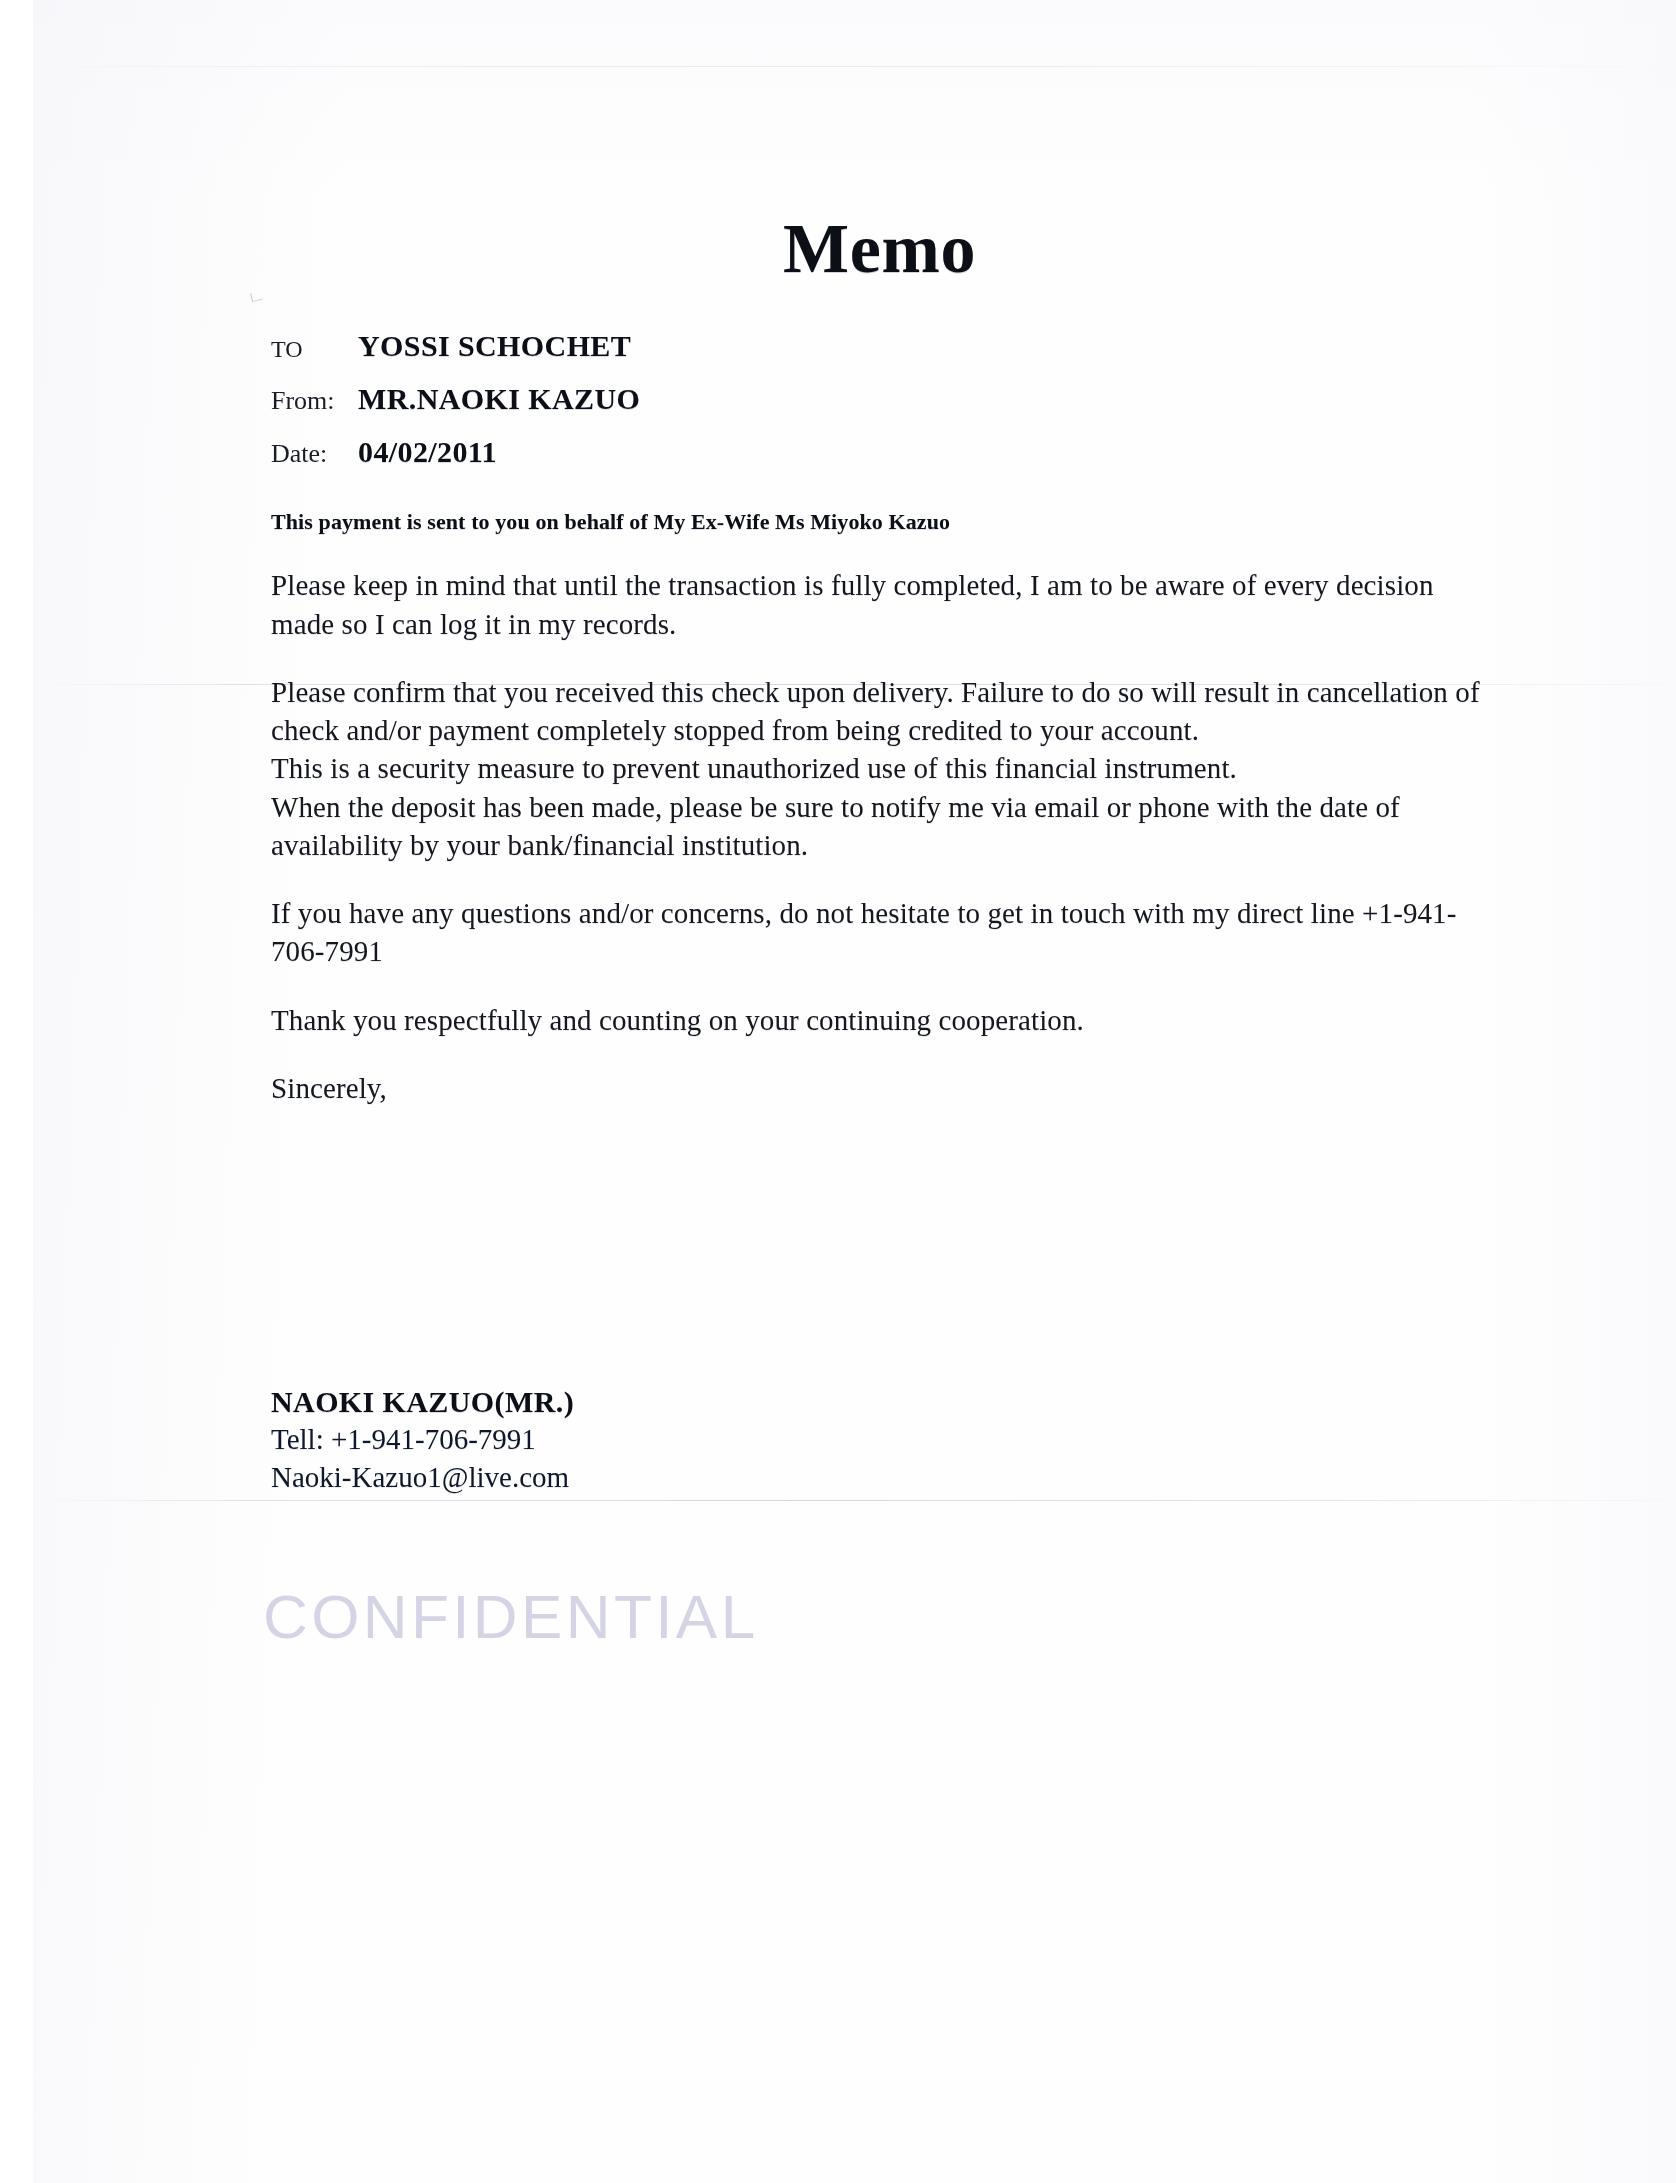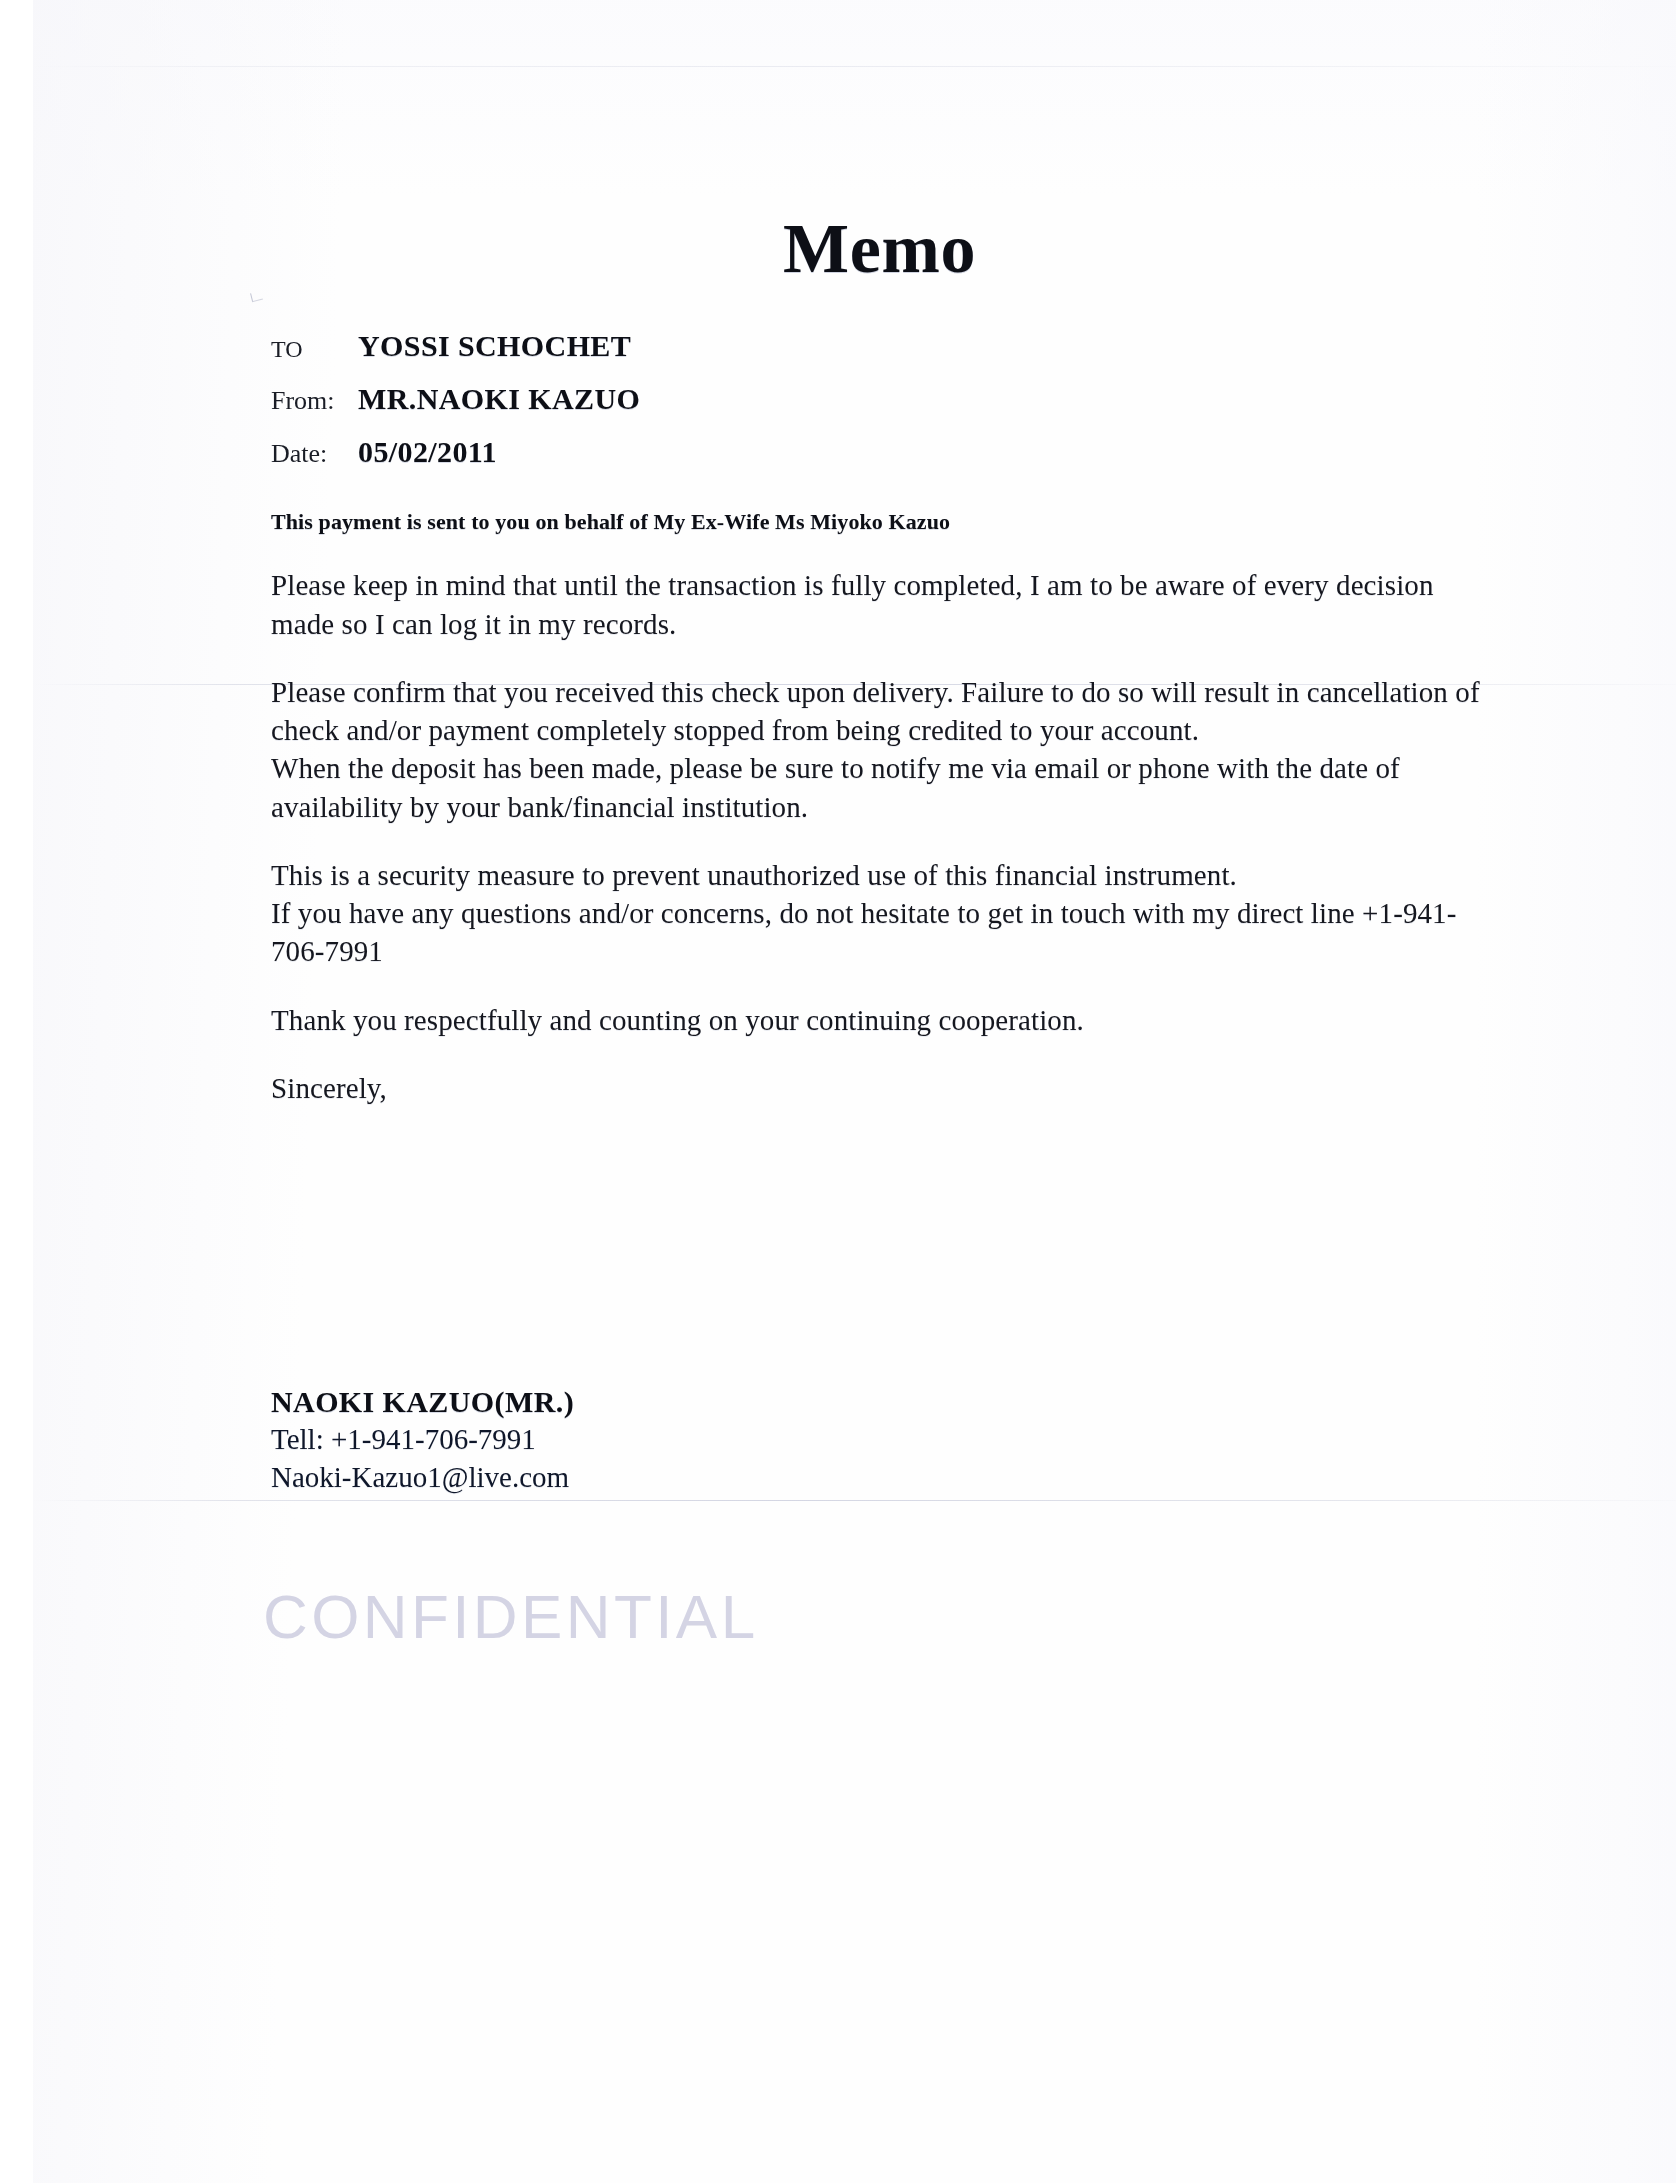--- a/index.html
+++ b/index.html
@@ -204,37 +204,37 @@
         <span class="meta-value">YOSSI  SCHOCHET</span>
       </div>
 
       <div class="meta-row">
         <span class="meta-label">From:</span>
         <span class="meta-value">MR.NAOKI  KAZUO</span>
       </div>
 
       <div class="meta-row">
         <span class="meta-label">Date:</span>
-        <span class="meta-value">05/02/2011</span>
+        <span class="meta-value">04/02/2011</span>
       </div>
 
     </div>
 
     <div class="body-block">
 
       <div class="lede">This payment is sent to you on behalf of My Ex-Wife Ms Miyoko Kazuo</div>
 
 
       <p class="para">Please keep in mind that until the transaction is fully completed, I am to be aware of every decision made so I can log it in my records.</p>
 
       <p class="para tight">Please confirm that you received this check upon delivery. Failure to do so will result in cancellation of check and/or payment completely stopped from being credited to your account.</p>
 
+      <p class="para tight">This is a security measure to prevent unauthorized use of this financial instrument.</p>
+
       <p class="para">When the deposit has been made, please be sure to notify me via email or phone with the date of availability by your bank/financial institution.</p>
-
-      <p class="para tight">This is a security measure to prevent unauthorized use of this financial instrument.</p>
 
       <p class="para">If you have any questions and/or concerns, do not hesitate to get in touch with my direct line +1-941-706-7991</p>
 
       <p class="para">Thank you respectfully and counting on your continuing cooperation.</p>
 
       <p class="para">Sincerely,</p>
 
     </div>
 
     <div class="sign-block">

